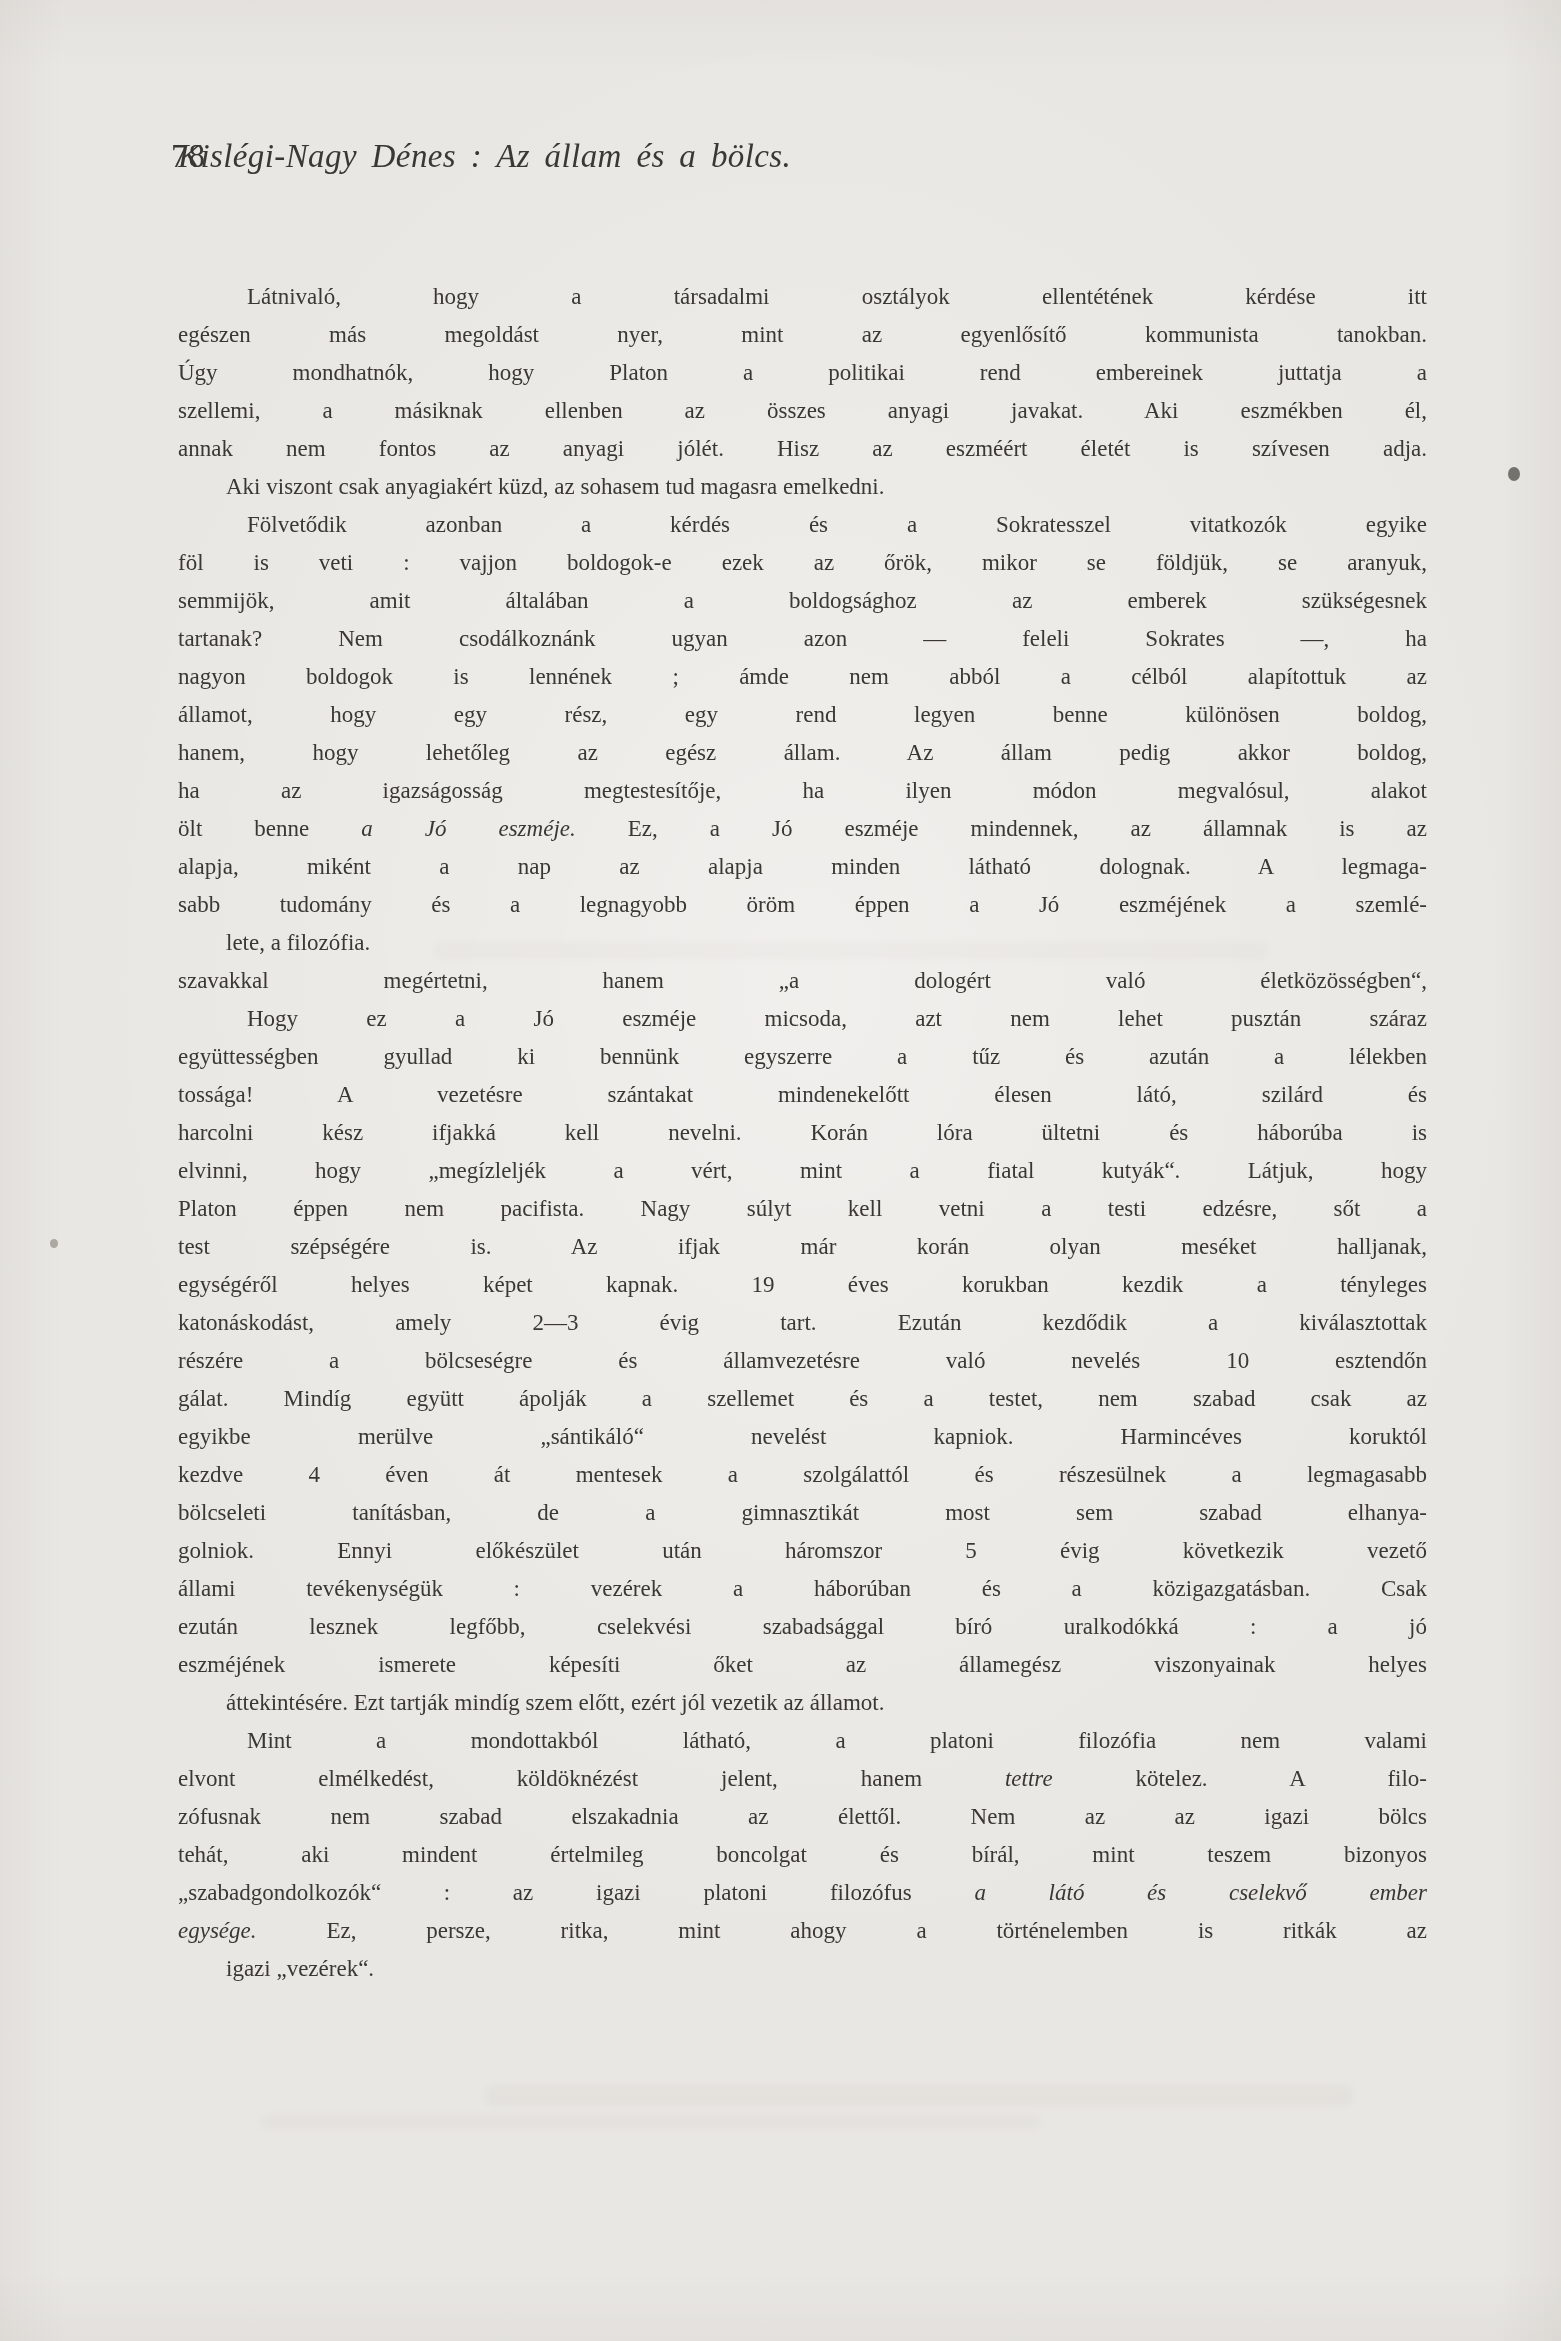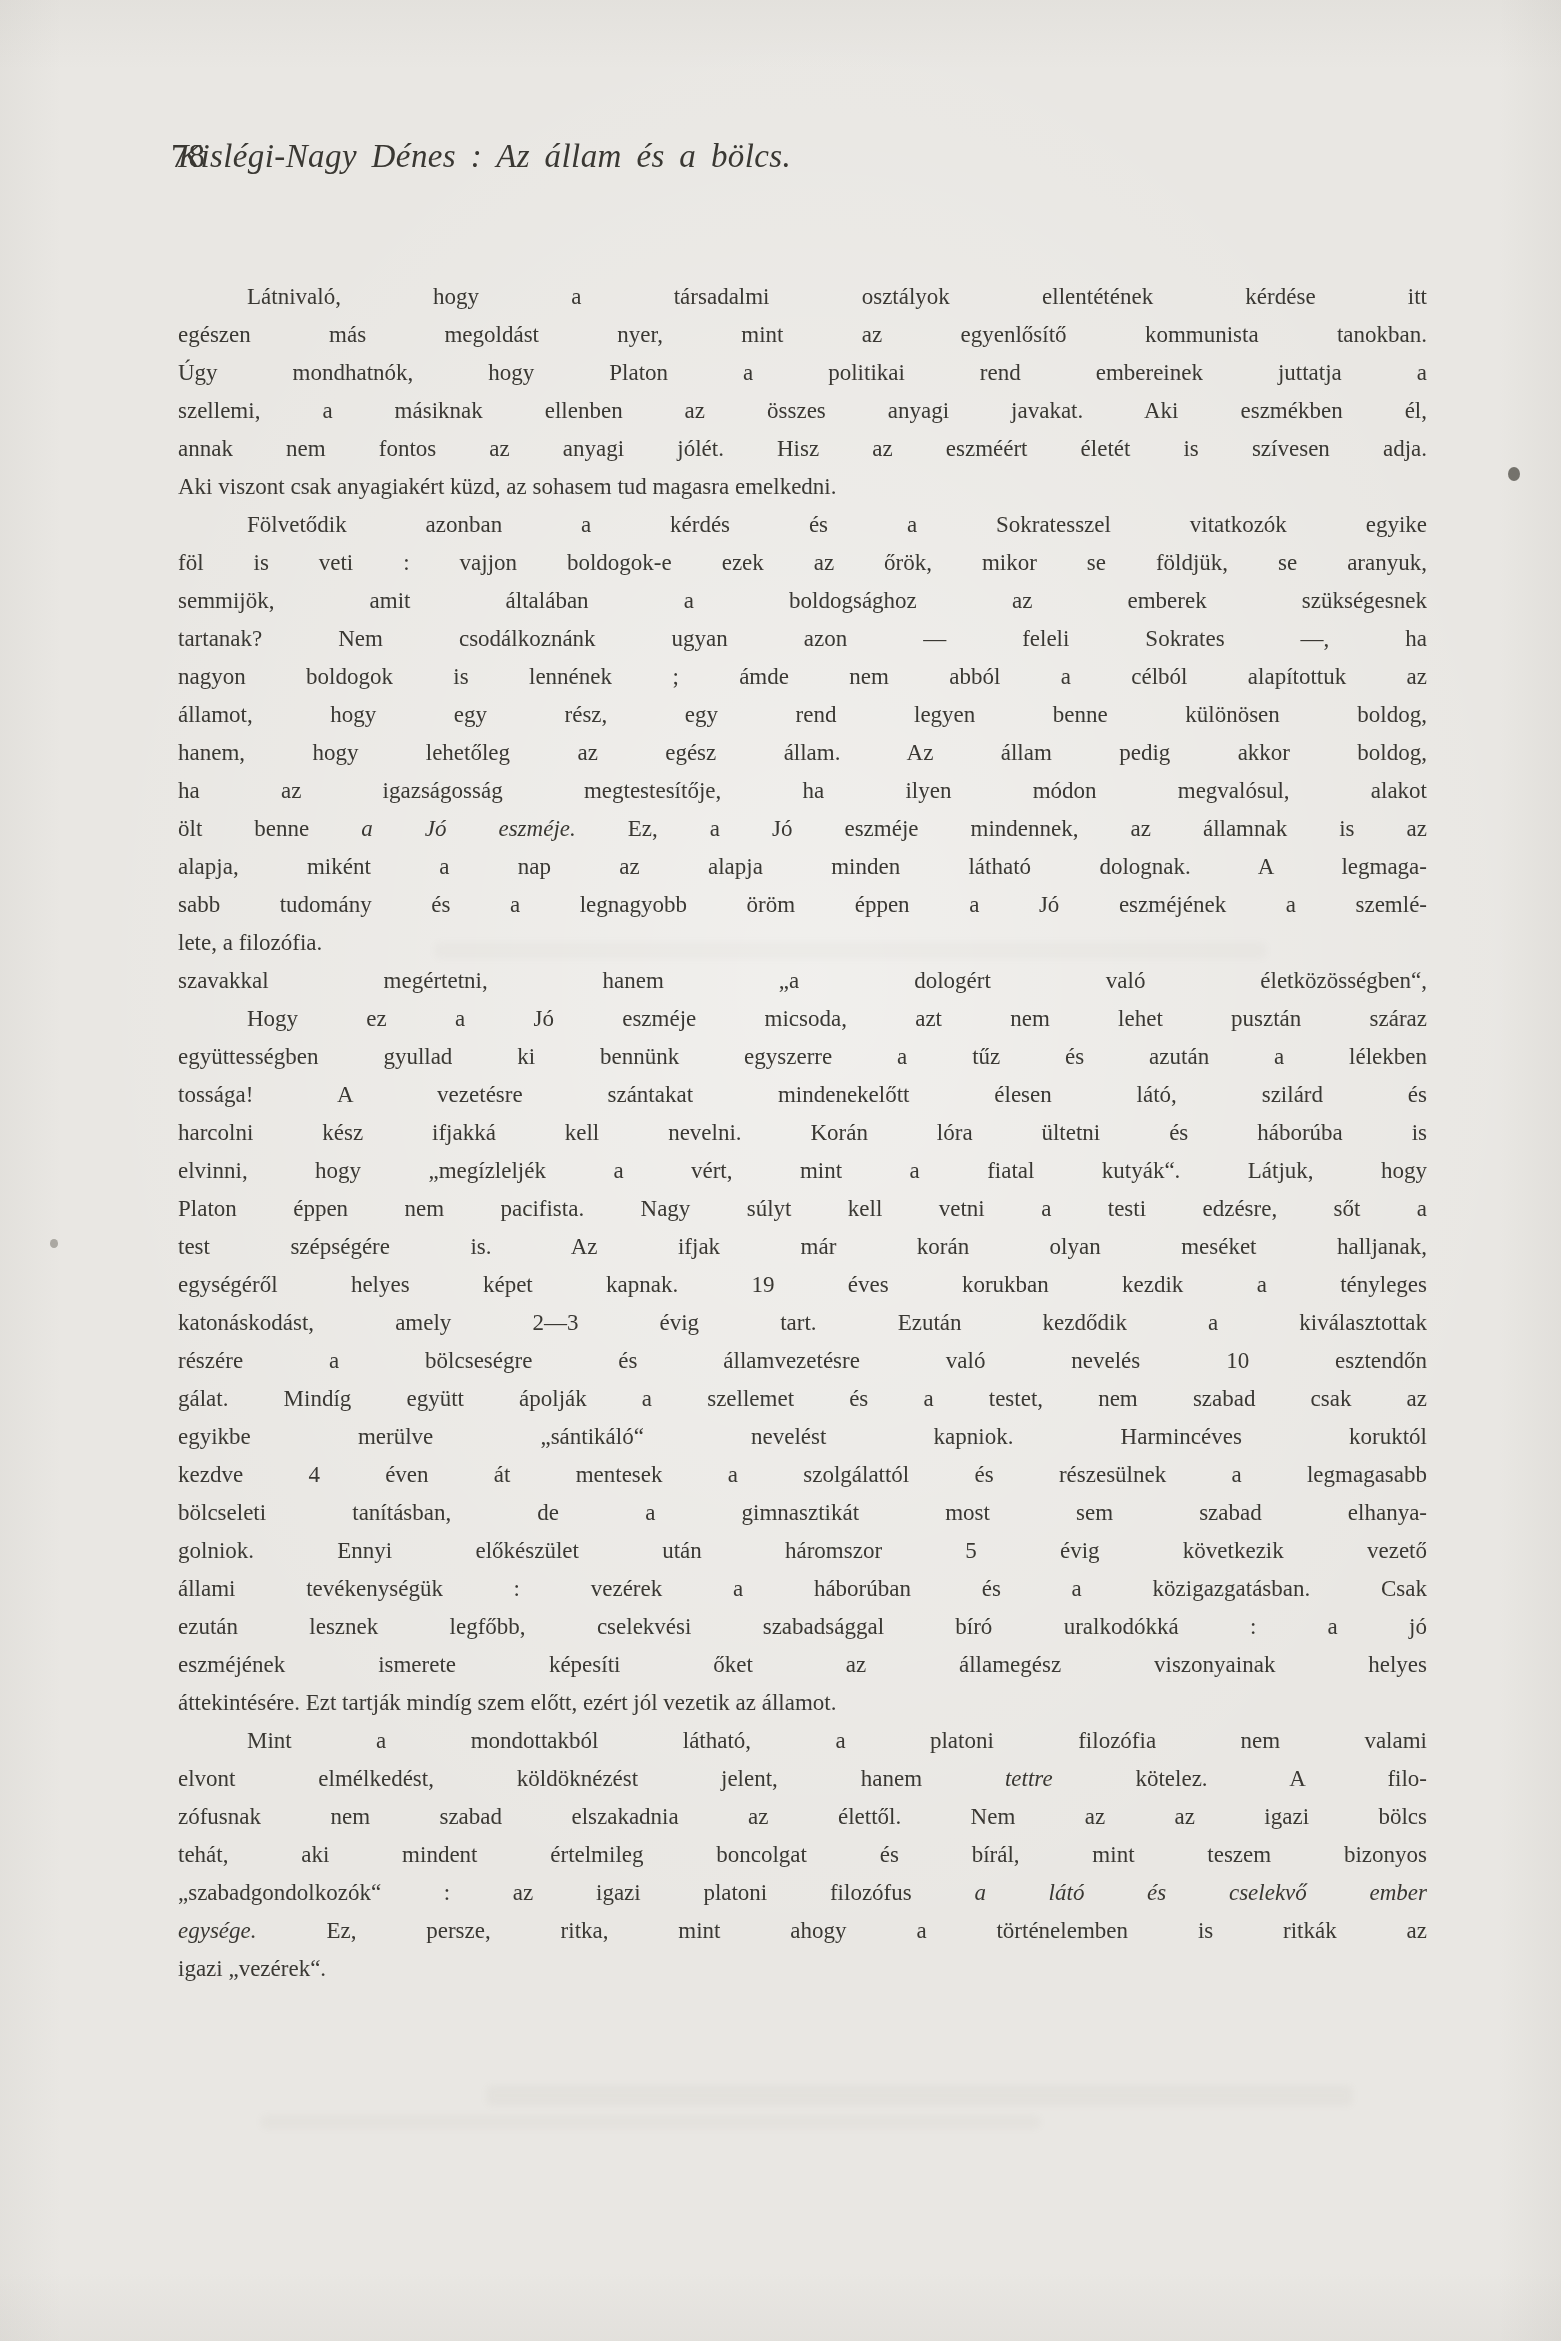--- a/index.html
+++ b/index.html
@@ -33,21 +33,21 @@
   .text-block {
     position: absolute; left: 178px; top: 278px; width: 1249px;
   }
   .line {
     height: 38px; line-height: 38px;
     font-size: 23px;
     text-align: justify; text-align-last: justify; text-justify: inter-word;
     overflow: hidden; white-space: normal;
   }
   .line.indent { text-indent: 69px; }
-  .line.end { text-align-last: left; }
+  .line.end { text-align-last: left; margin-left: 48px; }
   .it { font-style: italic; }
   .speck { position: absolute; border-radius: 50%; }
   .speck-right {
     left: 1508px; top: 467px; width: 12px; height: 14px;
     background: #55534c; opacity: 0.78; filter: blur(0.6px);
   }
   .speck-left {
     left: 50px; top: 1239px; width: 7.8px; height: 8.7px;
     background: #6f6c64; opacity: 0.5; filter: blur(0.7px);
   }

